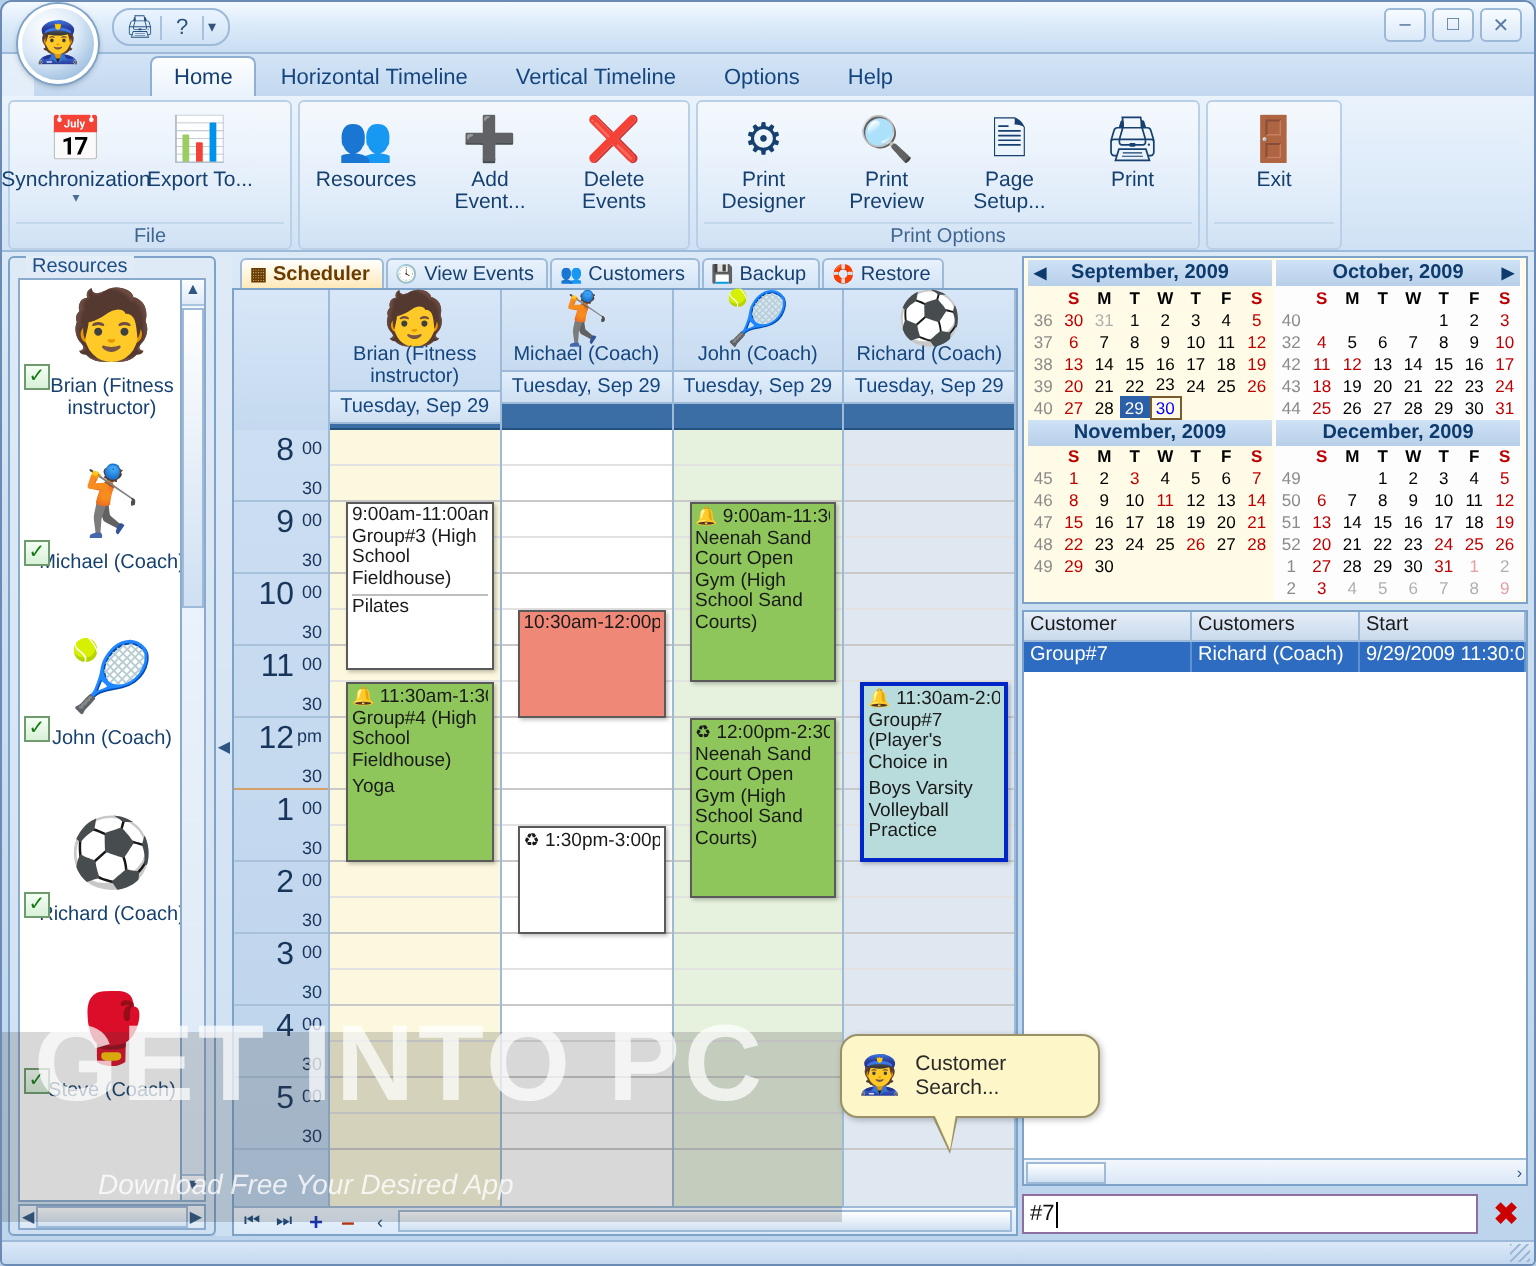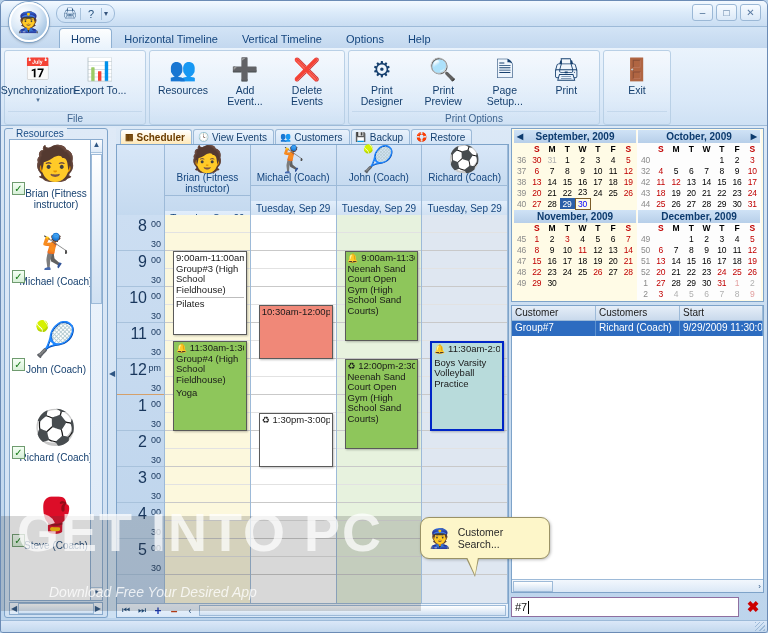--- a/index.html
+++ b/index.html
@@ -56,21 +56,21 @@
     width:21px; height:17px; border:1px solid #9bb8d6; border-radius:3px;
     background:linear-gradient(#f7fbff,#dbe9f8);
     color:#4a6e96; font-size:10px; display:flex; align-items:center; justify-content:center;
   }
   .winbtn.close { color:#5a7ba3; }
 
   
   .tabsrow {
     height:21px; position:relative; padding-left:58px;
     background:linear-gradient(#d3e4f6,#c3d8ef);
-    display:flex; align-items:flex-end;
+    display:flex; align-items:flex-end;margin-left:16px;
   }
   .rtab {
     height:20px; padding:0 11px; line-height:20px;
     font-size:11px; color:#14457e;
     border:1px solid transparent; border-bottom:none;
     border-radius:4px 4px 0 0;
   }
   .rtab.active {
     background:linear-gradient(#fdfefe,#eaf3fc);
     border-color:#8fb0d2;
@@ -182,21 +182,21 @@
   .chead .cav {
     flex:1; display:flex; flex-direction:column; align-items:center; justify-content:flex-end;
     padding-bottom:1px;
     background:linear-gradient(#d8e7f8,#c7dbf0);
     border-bottom:1px solid #9dbad8;
   }
   .chead .cavimg { font-size:26px; line-height:28px; }
   .chead .cname { font-size:10px; color:#14457e; text-align:center; line-height:10.5px; padding:0 2px; }
   .chead .cdate {
     height:16px; line-height:16px; text-align:center; font-size:10px; color:#14457e;
-    background:linear-gradient(#e2eefb,#cfe0f2); border-bottom:1px solid #9dbad8;margin-top:15px;
+    background:linear-gradient(#e2eefb,#cfe0f2); border-bottom:1px solid #9dbad8;
   }
   .chead .cband { height:14px; background:#3a6ea5; border-bottom:1px solid #23527f; }
 
   .gridarea { flex:1; display:flex; position:relative; overflow:hidden; }
   .gutter {
     width:48px; border-right:1px solid #9dbad8;
     background:linear-gradient(#ccdef2,#bcd3eb);
     position:relative;
   }
   .hourcell { height:36px; position:relative; border-bottom:1px solid #a8c2dc; }
@@ -731,20 +731,21 @@
                 <div class="slot half"></div>
                 <div class="slot"></div>
                 <div class="slot half"></div>
             </div>
             <div class="evt sel" style="top:126px;height:90px;background:#b8dbdb;">
 
               <div class="t">
                 <span class="ic">🔔</span>
                 <span>11:30am-2:00pm</span>
               </div>
+              <div>Group#7 (Player's Choice in</div>
               <div style="margin-top:3px;">Boys Varsity Volleyball Practice</div>
             </div>
           </div>
 
         </div>
 
         <div class="schnav">
           <span class="nb">⏮</span>
           <span class="nb">⏭</span>
           <span class="nb plus">+</span>

